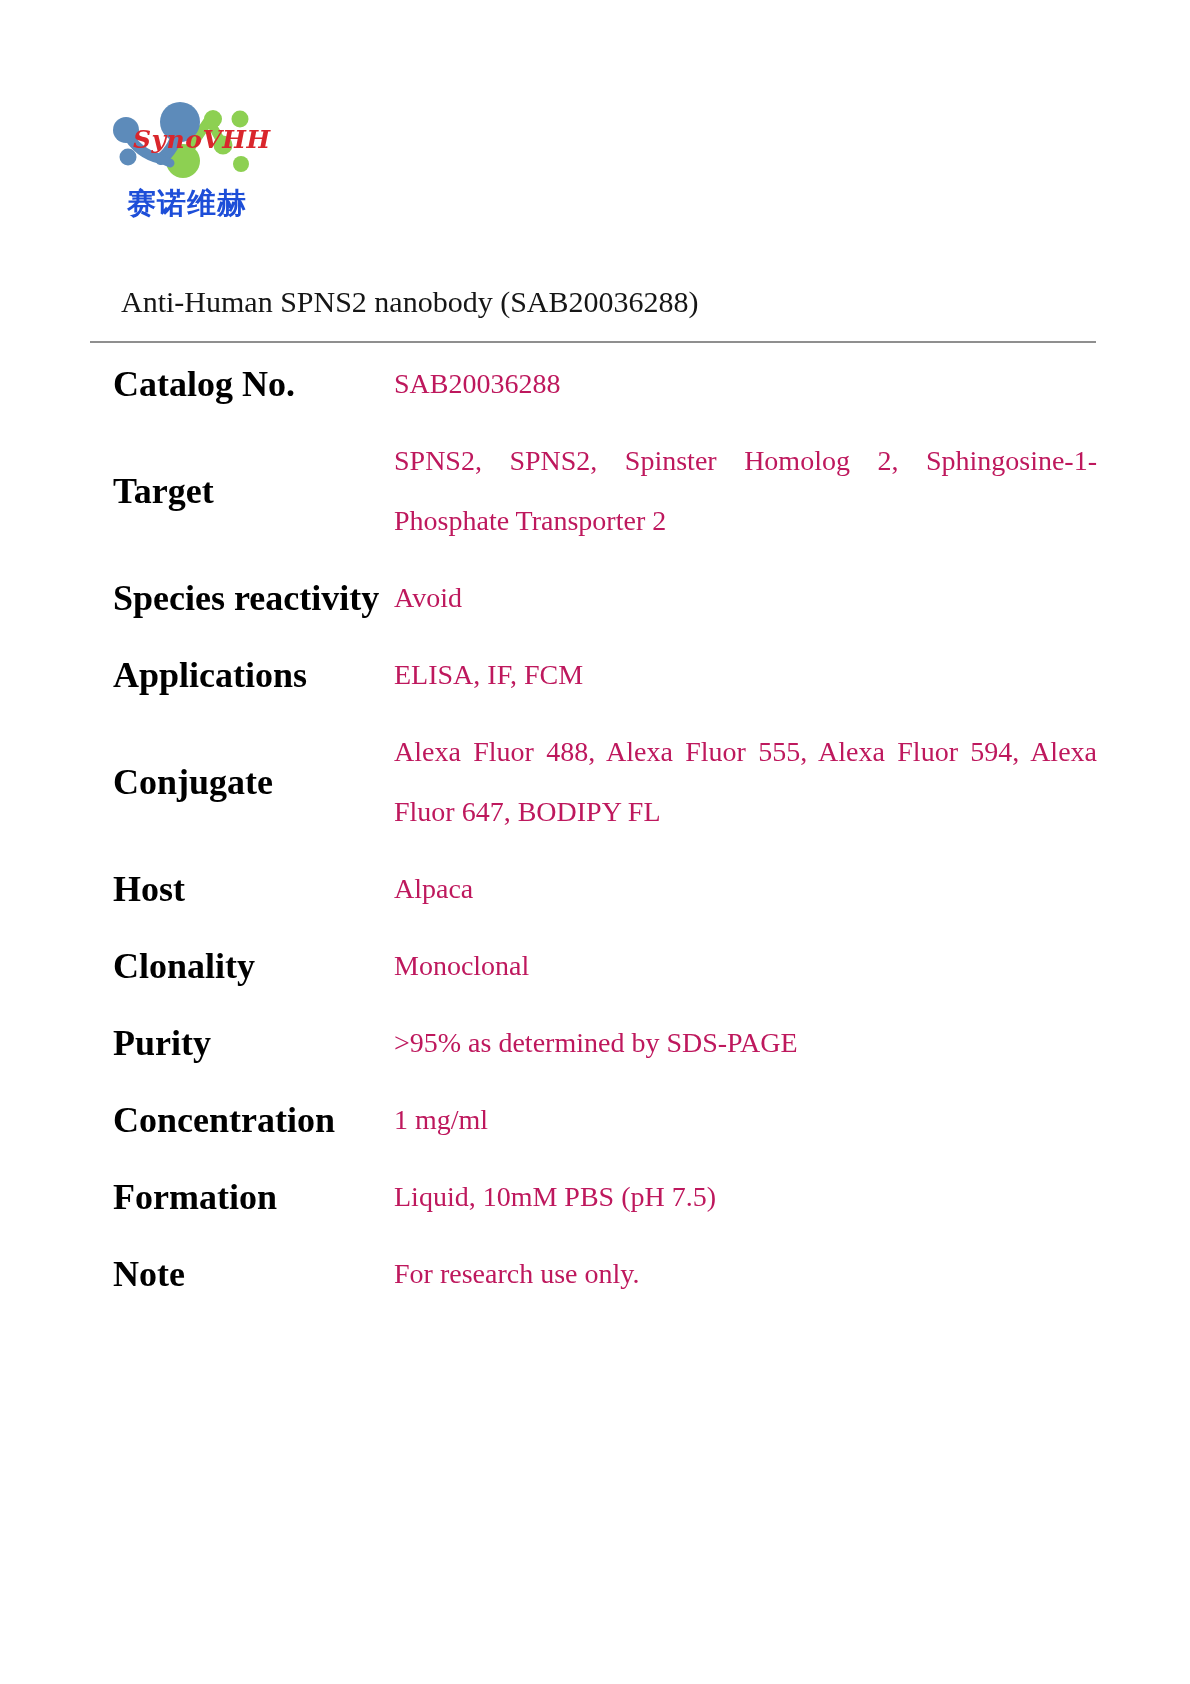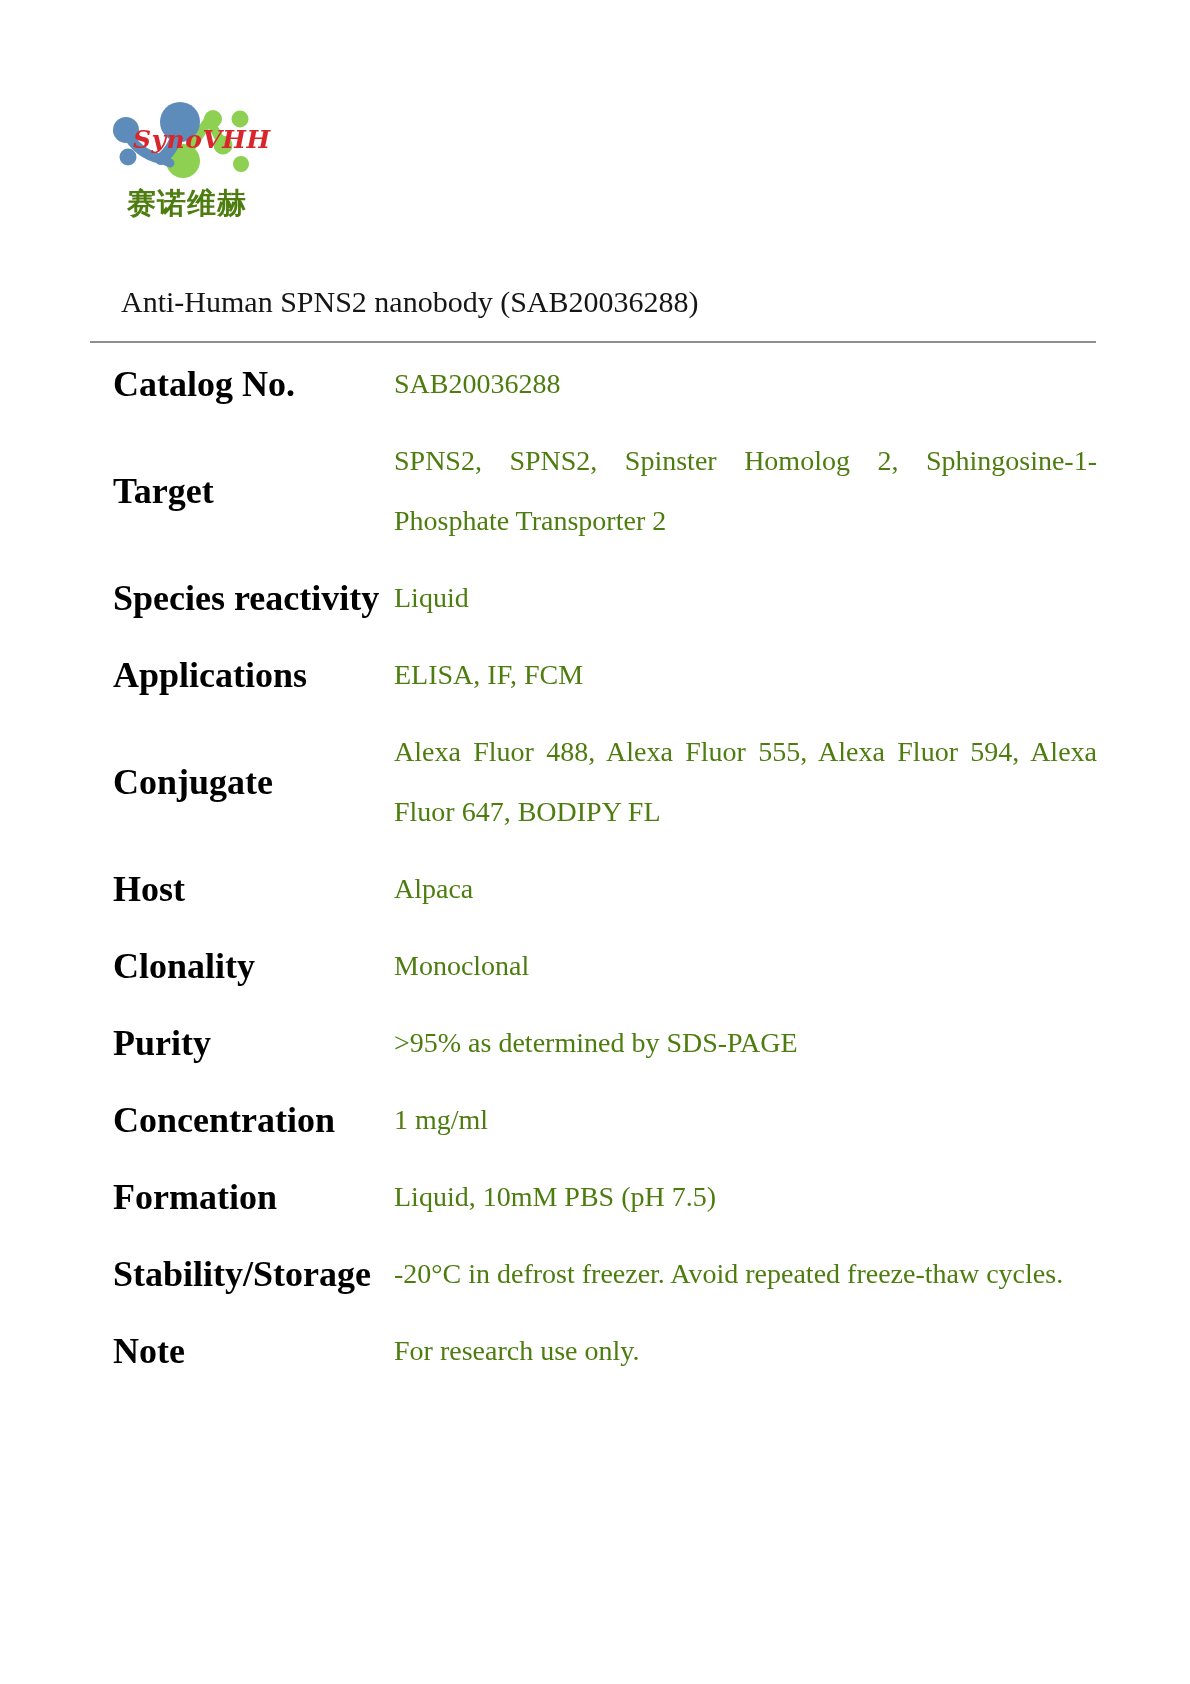--- a/index.html
+++ b/index.html
@@ -33,21 +33,21 @@
     white-space: nowrap;
   }
   .brand-cn {
     position: absolute;
     left: 127px;
     top: 184px;
     font-family: "Liberation Sans", sans-serif;
     font-weight: 600;
     font-size: 29px;
     letter-spacing: 1px;
-    color: #4d7c0f;
+    color: #1d4ed8;
     white-space: nowrap;
   }
   .title {
     position: absolute;
     left: 113px;
     top: 277px;
     margin: 8px;
     font-size: 30px;
     font-weight: normal;
     line-height: 34px;
@@ -79,21 +79,21 @@
     font-weight: bold;
     font-size: 36px;
     line-height: 60px;
     color: #000000;
   }
   .row .value {
     flex: 1 1 auto;
     font-size: 28px;
     line-height: 60px;
     text-align: justify;
-    color: #4d7c0f;
+    color: #be185d;
   }
 </style>
 </head>
 <body>
 
 <div class="page">
 
   <div class="logo">
     <svg width="152" height="90" viewBox="0 0 152 90" xmlns="http://www.w3.org/2000/svg">
 
@@ -131,21 +131,21 @@
     <div class="value">SAB20036288</div>
   </div>
 
   <div class="row">
     <div class="label">Target</div>
     <div class="value">SPNS2, SPNS2, Spinster Homolog 2, Sphingosine-1-Phosphate Transporter 2</div>
   </div>
 
   <div class="row">
     <div class="label">Species reactivity</div>
-    <div class="value">Liquid</div>
+    <div class="value">Avoid</div>
   </div>
 
   <div class="row">
     <div class="label">Applications</div>
     <div class="value">ELISA, IF, FCM</div>
   </div>
 
   <div class="row">
     <div class="label">Conjugate</div>
     <div class="value">Alexa Fluor 488, Alexa Fluor 555, Alexa Fluor 594, Alexa Fluor 647, BODIPY FL</div>
@@ -170,24 +170,20 @@
   <div class="row">
     <div class="label">Concentration</div>
     <div class="value">1 mg/ml</div>
   </div>
 
   <div class="row">
     <div class="label">Formation</div>
     <div class="value">Liquid, 10mM PBS (pH 7.5)</div>
   </div>
 
-  <div class="row">
-    <div class="label">Stability/Storage</div>
-    <div class="value">-20°C in defrost freezer. Avoid repeated freeze-thaw cycles.</div>
-  </div>
 
   <div class="row">
     <div class="label">Note</div>
     <div class="value">For research use only.</div>
   </div>
 </div>
 
 </div>
 
 </body></html>

